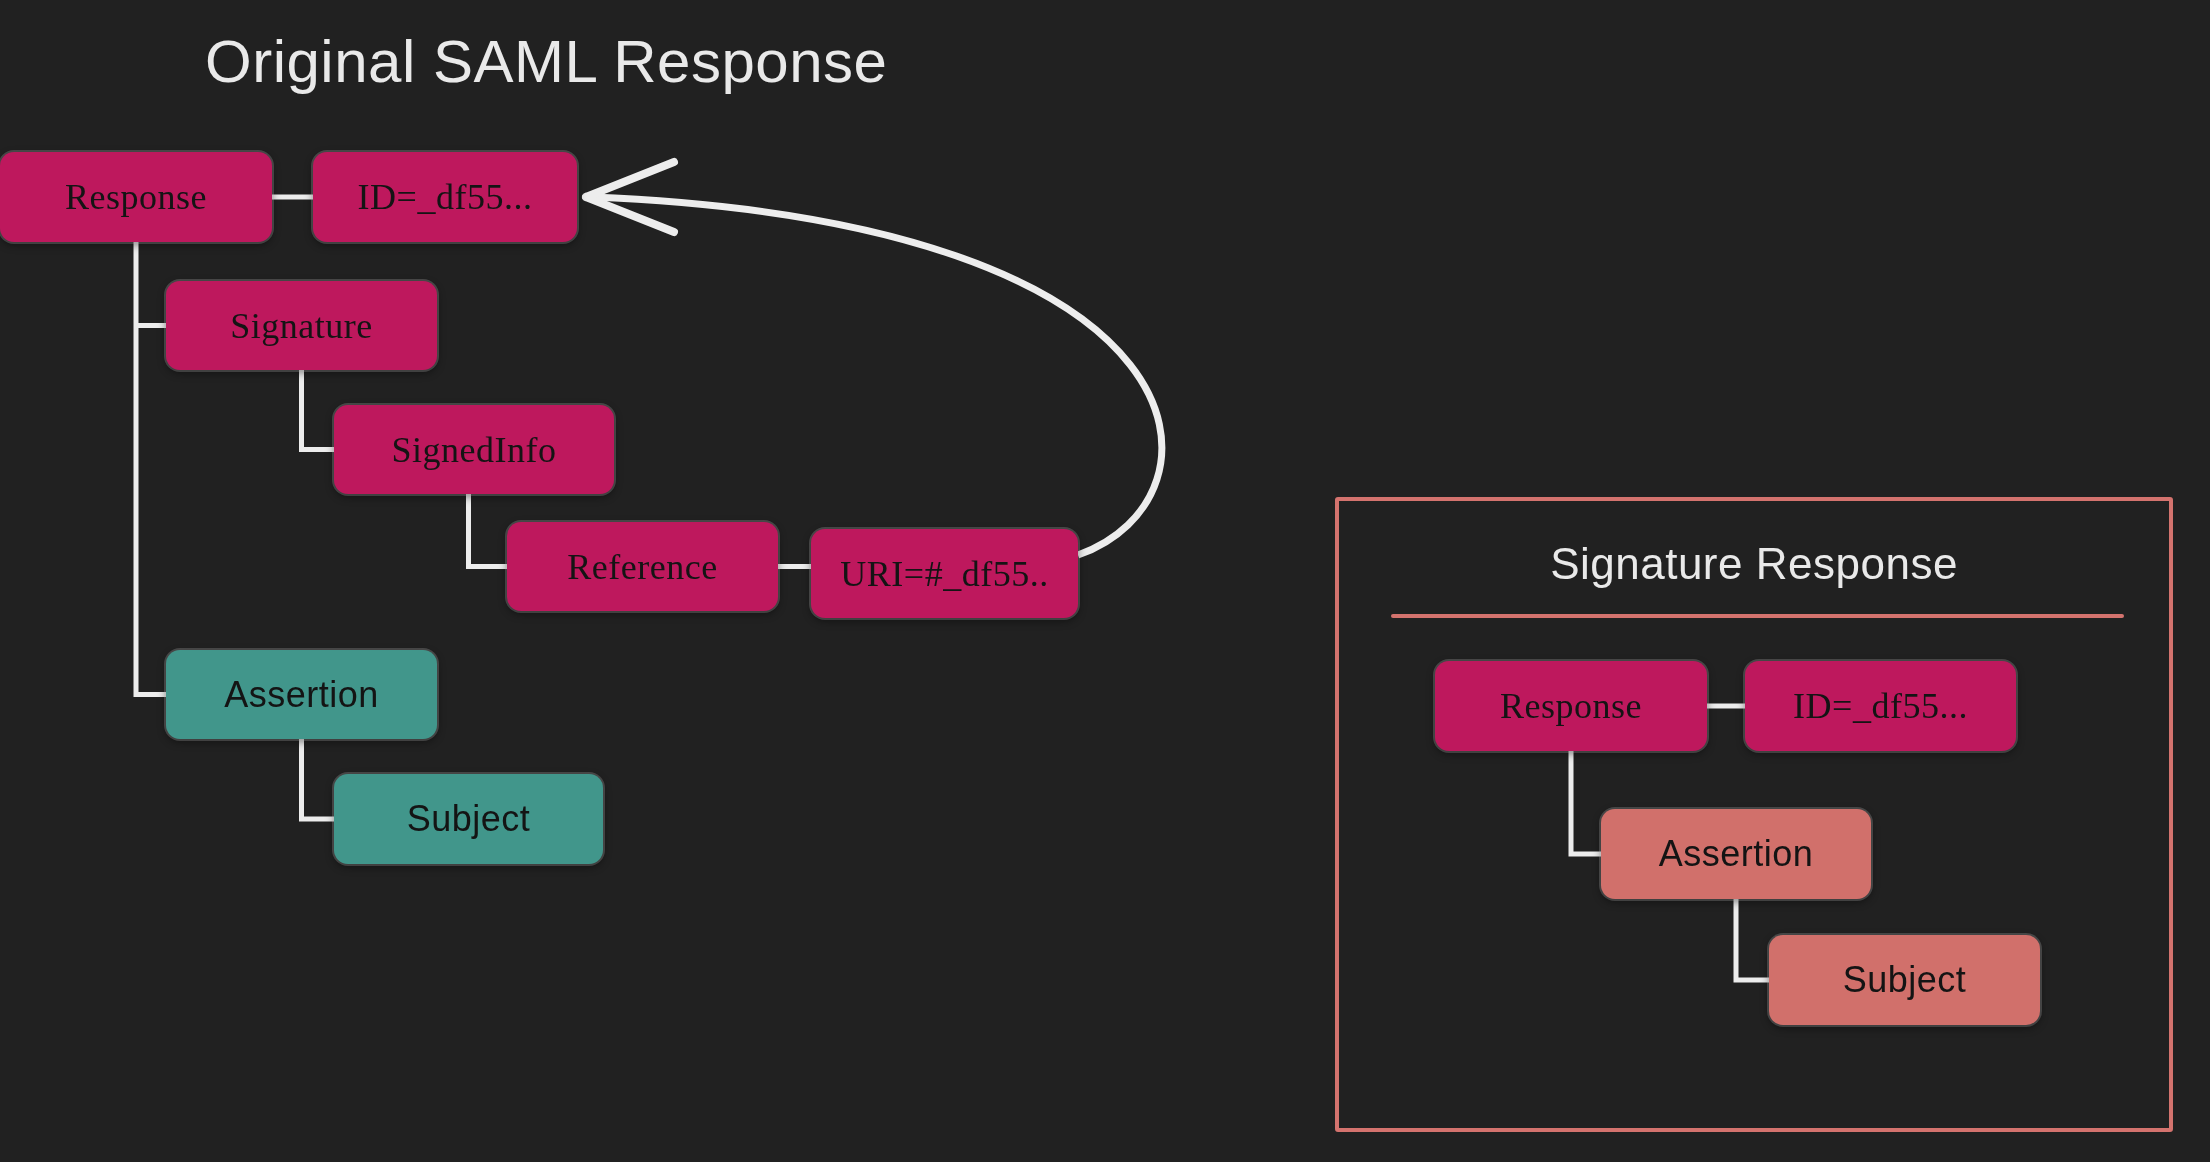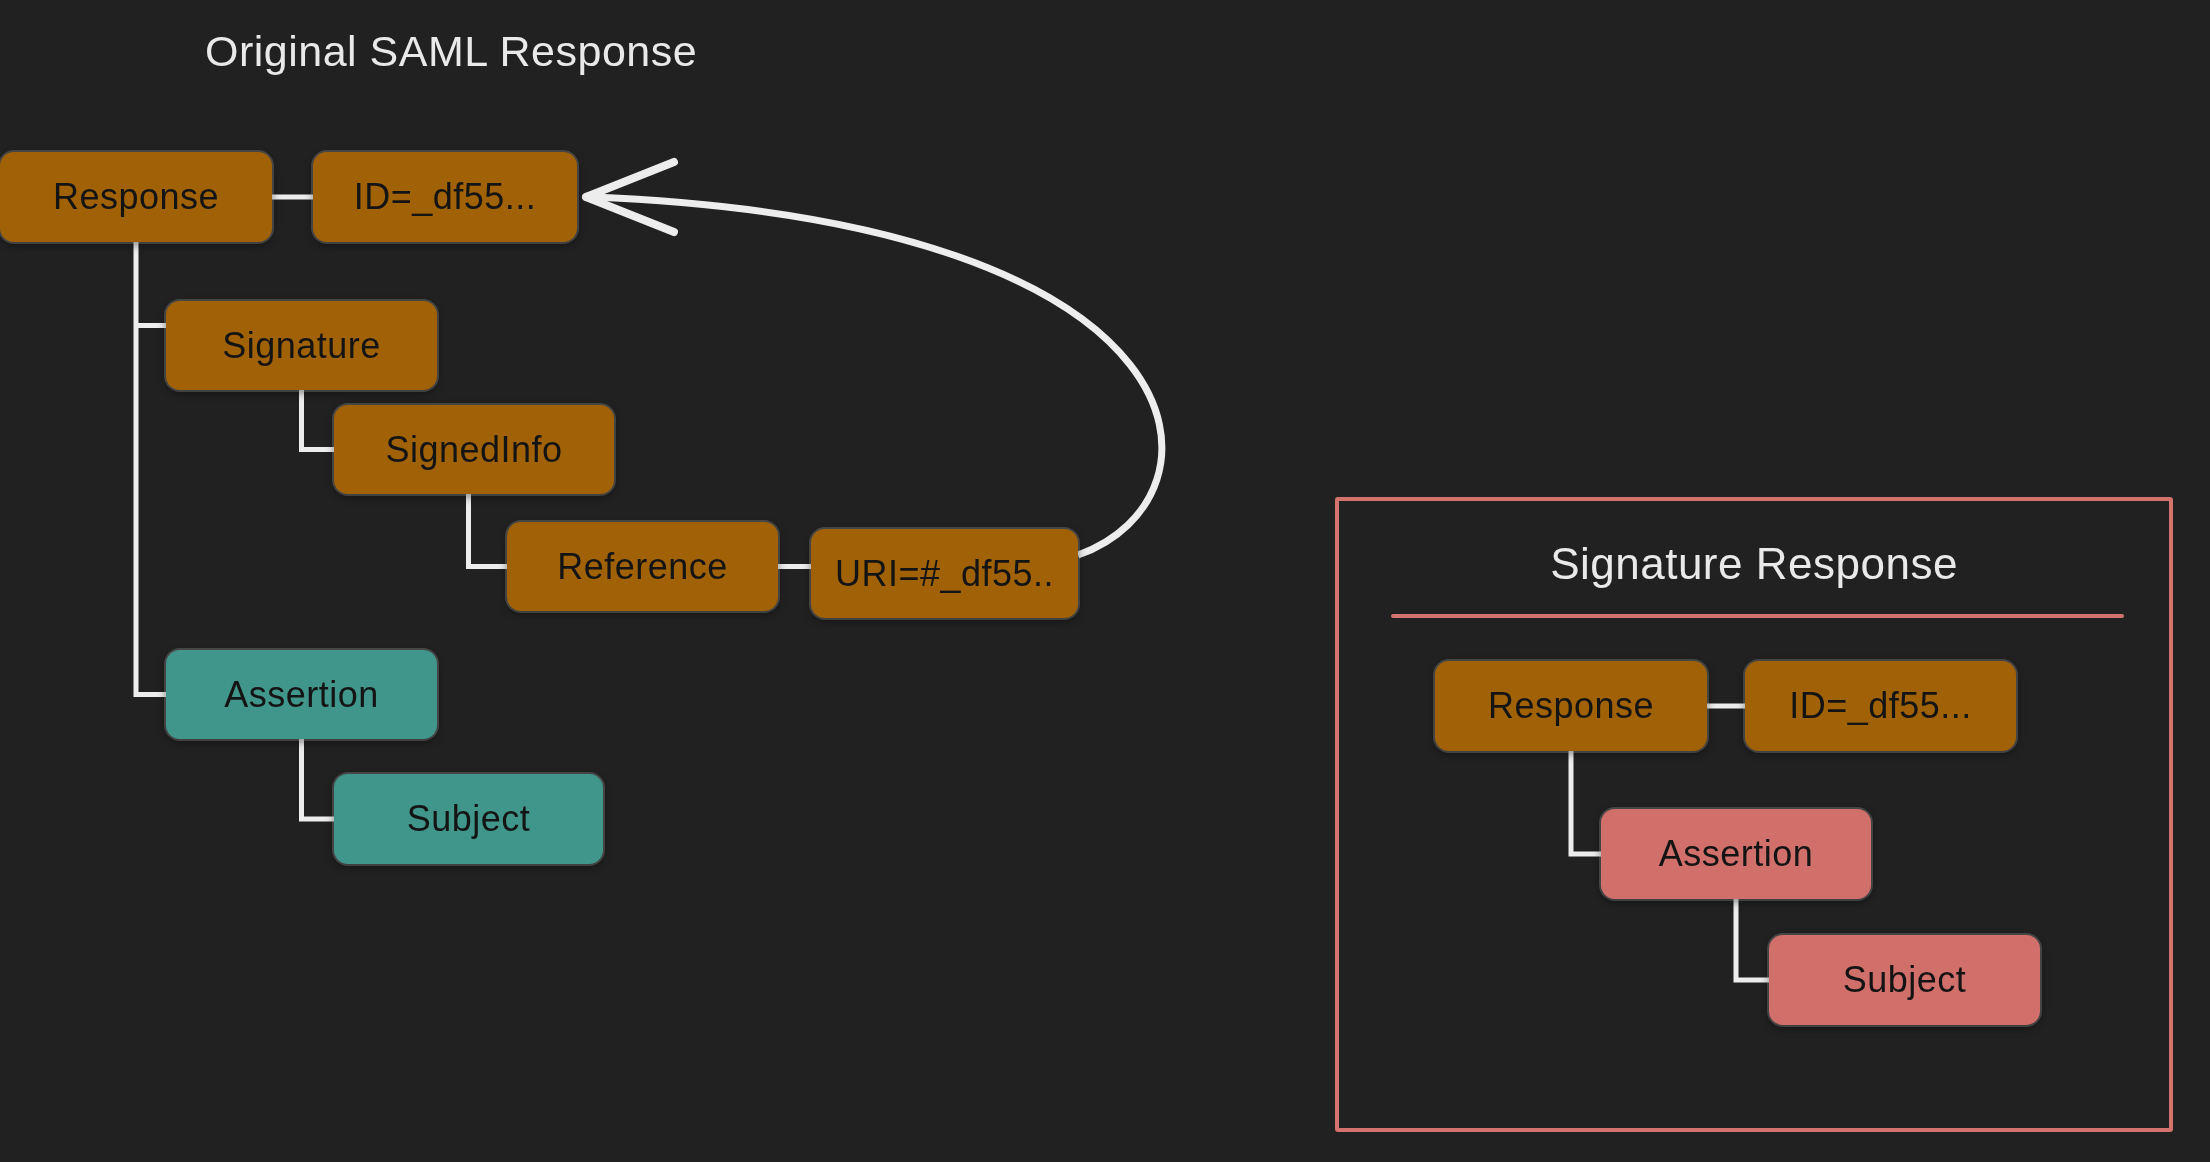--- a/index.html
+++ b/index.html
@@ -15,33 +15,33 @@
   .node{
     position:absolute;
     display:flex;align-items:center;justify-content:center;
     border-radius:14px;
     font-size:36px;
     color:#141414;
     box-shadow:0 0 0 2px rgba(190,190,190,0.25), 0 3px 8px rgba(0,0,0,0.45);
     letter-spacing:0.5px;
     white-space:nowrap;
   }
-  .cyan{background:#a16207;}
+  .cyan{background:#be185d;font-family:Liberation Serif, serif;}
   .teal{background:#41968b;}
   .salmon{background:#d1706b;}
   .diagram-title{
     position:absolute;
     color:#e9e9e9;
-    font-size:43px;
+    font-size:60px;
     letter-spacing:0.5px;
   }
   
   #n-response   {left:0px;   top:152px; width:272px; height:90px;}
   #n-id         {left:313px; top:152px; width:264px; height:90px;}
-  #n-signature  {left:166px; top:281px; width:271px; height:89px;margin-top:20px;}
+  #n-signature  {left:166px; top:281px; width:271px; height:89px;}
   #n-signedinfo {left:334px; top:405px; width:280px; height:89px;}
   #n-reference  {left:507px; top:522px; width:271px; height:89px;}
   #n-uri        {left:811px; top:522px; width:267px; height:89px;margin-top:7px;}
   #n-assertion  {left:166px; top:650px; width:271px; height:89px;}
   #n-subject    {left:334px; top:774px; width:269px; height:90px;}
   
   #p-response   {left:1435px; top:661px; width:272px; height:90px;}
   #p-id         {left:1745px; top:661px; width:271px; height:90px;}
   #p-assertion  {left:1601px; top:809px; width:270px; height:90px;}
   #p-subject    {left:1769px; top:935px; width:271px; height:90px;}

